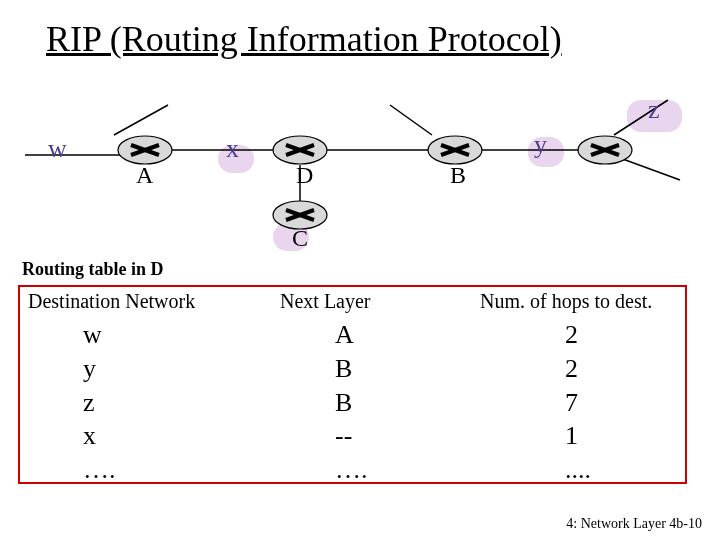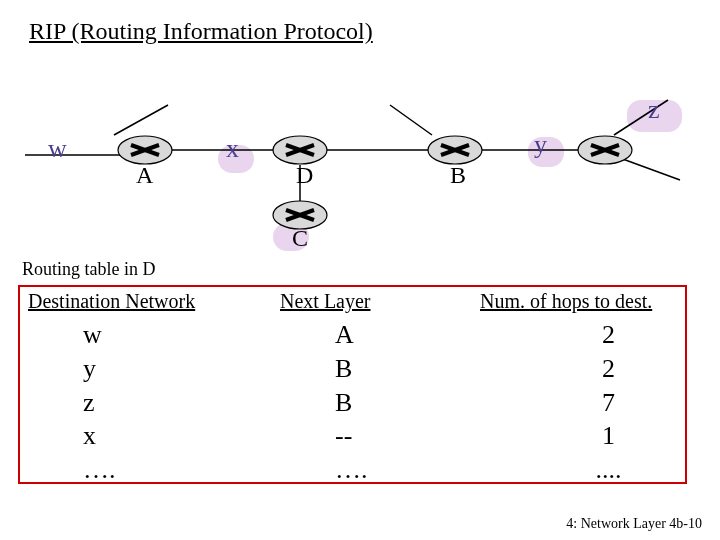--- a/index.html
+++ b/index.html
@@ -1,32 +1,32 @@
 <!DOCTYPE html>
 <html><head>
 <meta charset="utf-8">
 <style>
   html,body{margin:0;padding:0;background:#fff;font-family:"Comic Sans MS","Comic Sans",cursive;}
   .slide{position:relative;width:720px;height:540px;}
-  .title{position:absolute;left:29px;top:18px;font-size:24px;color:#000;text-decoration:underline;}
+  .title{position:absolute;left:46px;top:18px;font-size:36px;color:#000;text-decoration:underline;}
   .net-label{position:absolute;font-size:26px;color:#4a3f8f;}
   .router-label{position:absolute;font-size:24px;color:#000;}
   .hl{position:absolute;background:#ead5ef;border-radius:14px;}
   .z-hl{left:627px;top:100px;width:55px;height:32px;}
   .y-hl{left:528px;top:137px;width:36px;height:30px;}
   .x-hl{left:218px;top:145px;width:36px;height:28px;}
   .C-hl{left:273px;top:223px;width:36px;height:28px;}
-  .caption{position:absolute;left:22px;top:259px;font-size:18px;font-weight:normal;}
+  .caption{position:absolute;left:22px;top:259px;font-size:18px;font-weight:bold;}
   .tablebox{position:absolute;left:18px;top:285px;width:665px;height:195px;border:2px solid #c00;}
   .col{position:absolute;top:288px;font-size:22px;}
-  .col .hdr{font-size:20px;margin-bottom:4px;text-decoration:underline;white-space:nowrap;}
+  .col .hdr{font-size:20px;margin-bottom:4px;white-space:nowrap;}
   .col div{line-height:1.3;}
   .col1{left:28px;}
   .col2{left:280px;}
-  .col3{left:480px;text-align:center;}
+  .col3{left:480px;}
   .col1 .vals{margin-left:55px;font-size:26px;}
   .col2 .vals{margin-left:55px;font-size:26px;}
   .col3 .vals{margin-left:85px;font-size:26px;}
   .footer{position:absolute;right:18px;bottom:8px;font-size:14px;text-align:center;}
   svg{position:absolute;left:0;top:0;}
 </style>
 </head>
 <body>
 
 <div class="slide">

